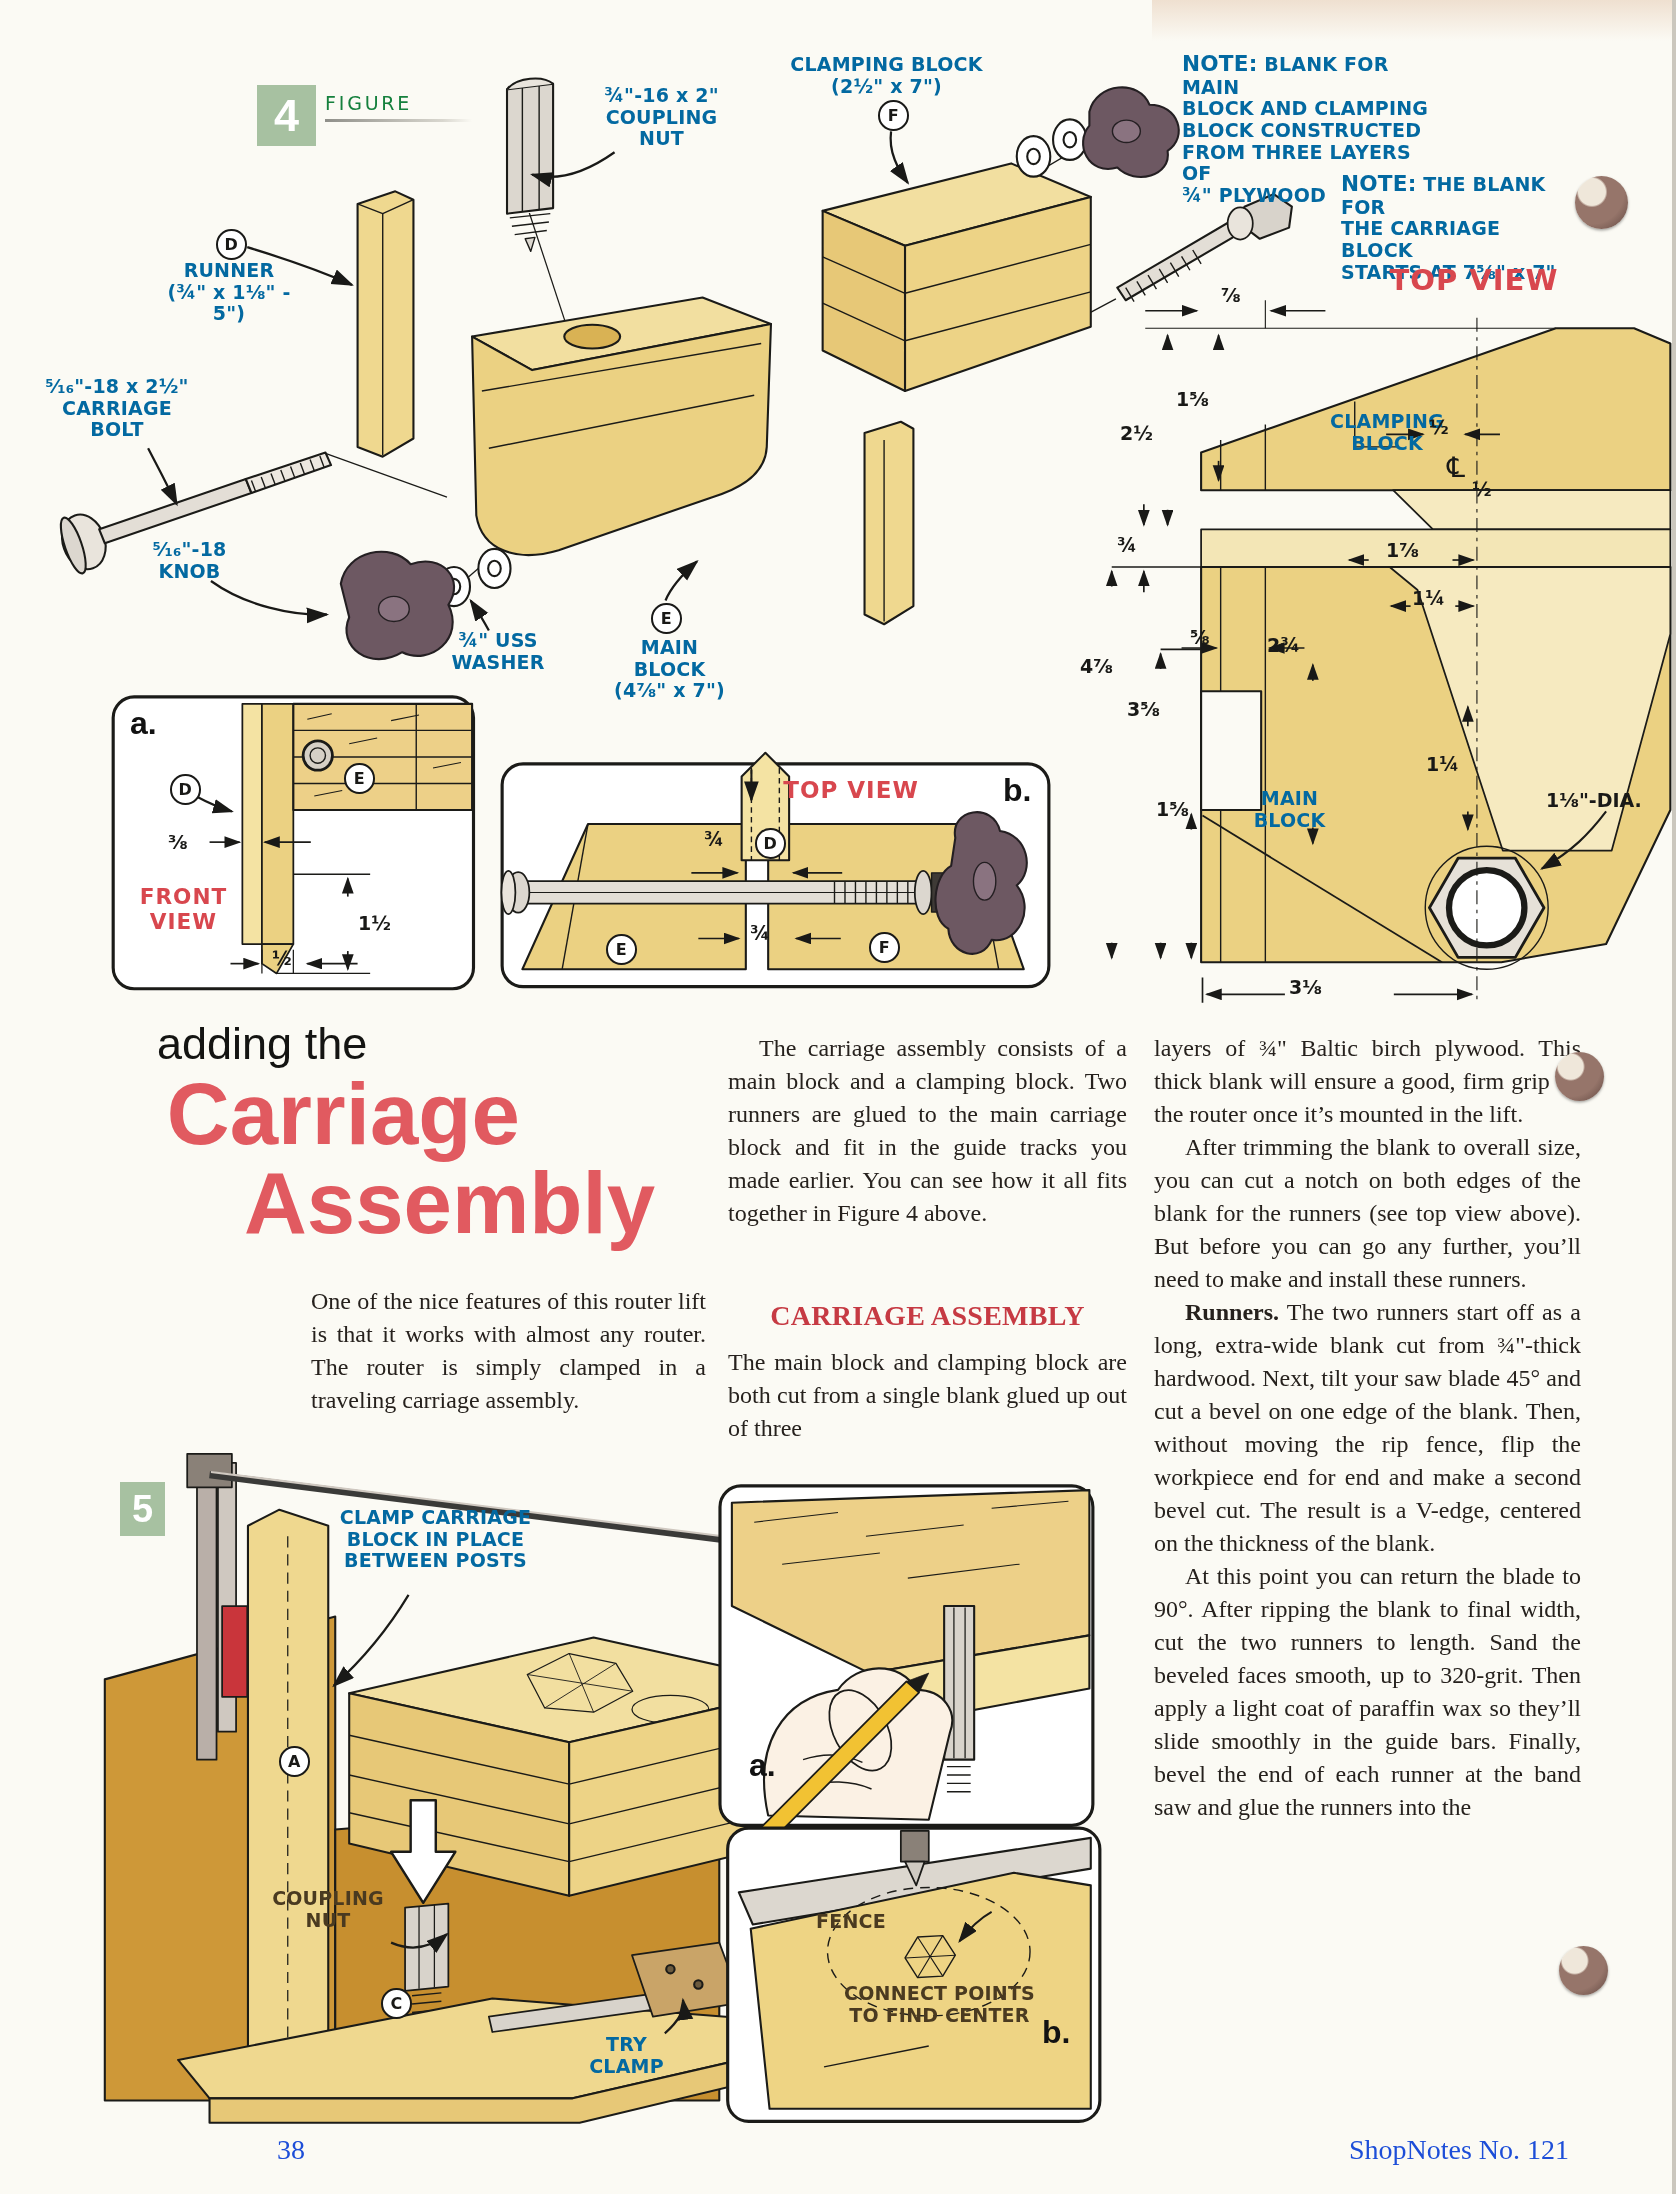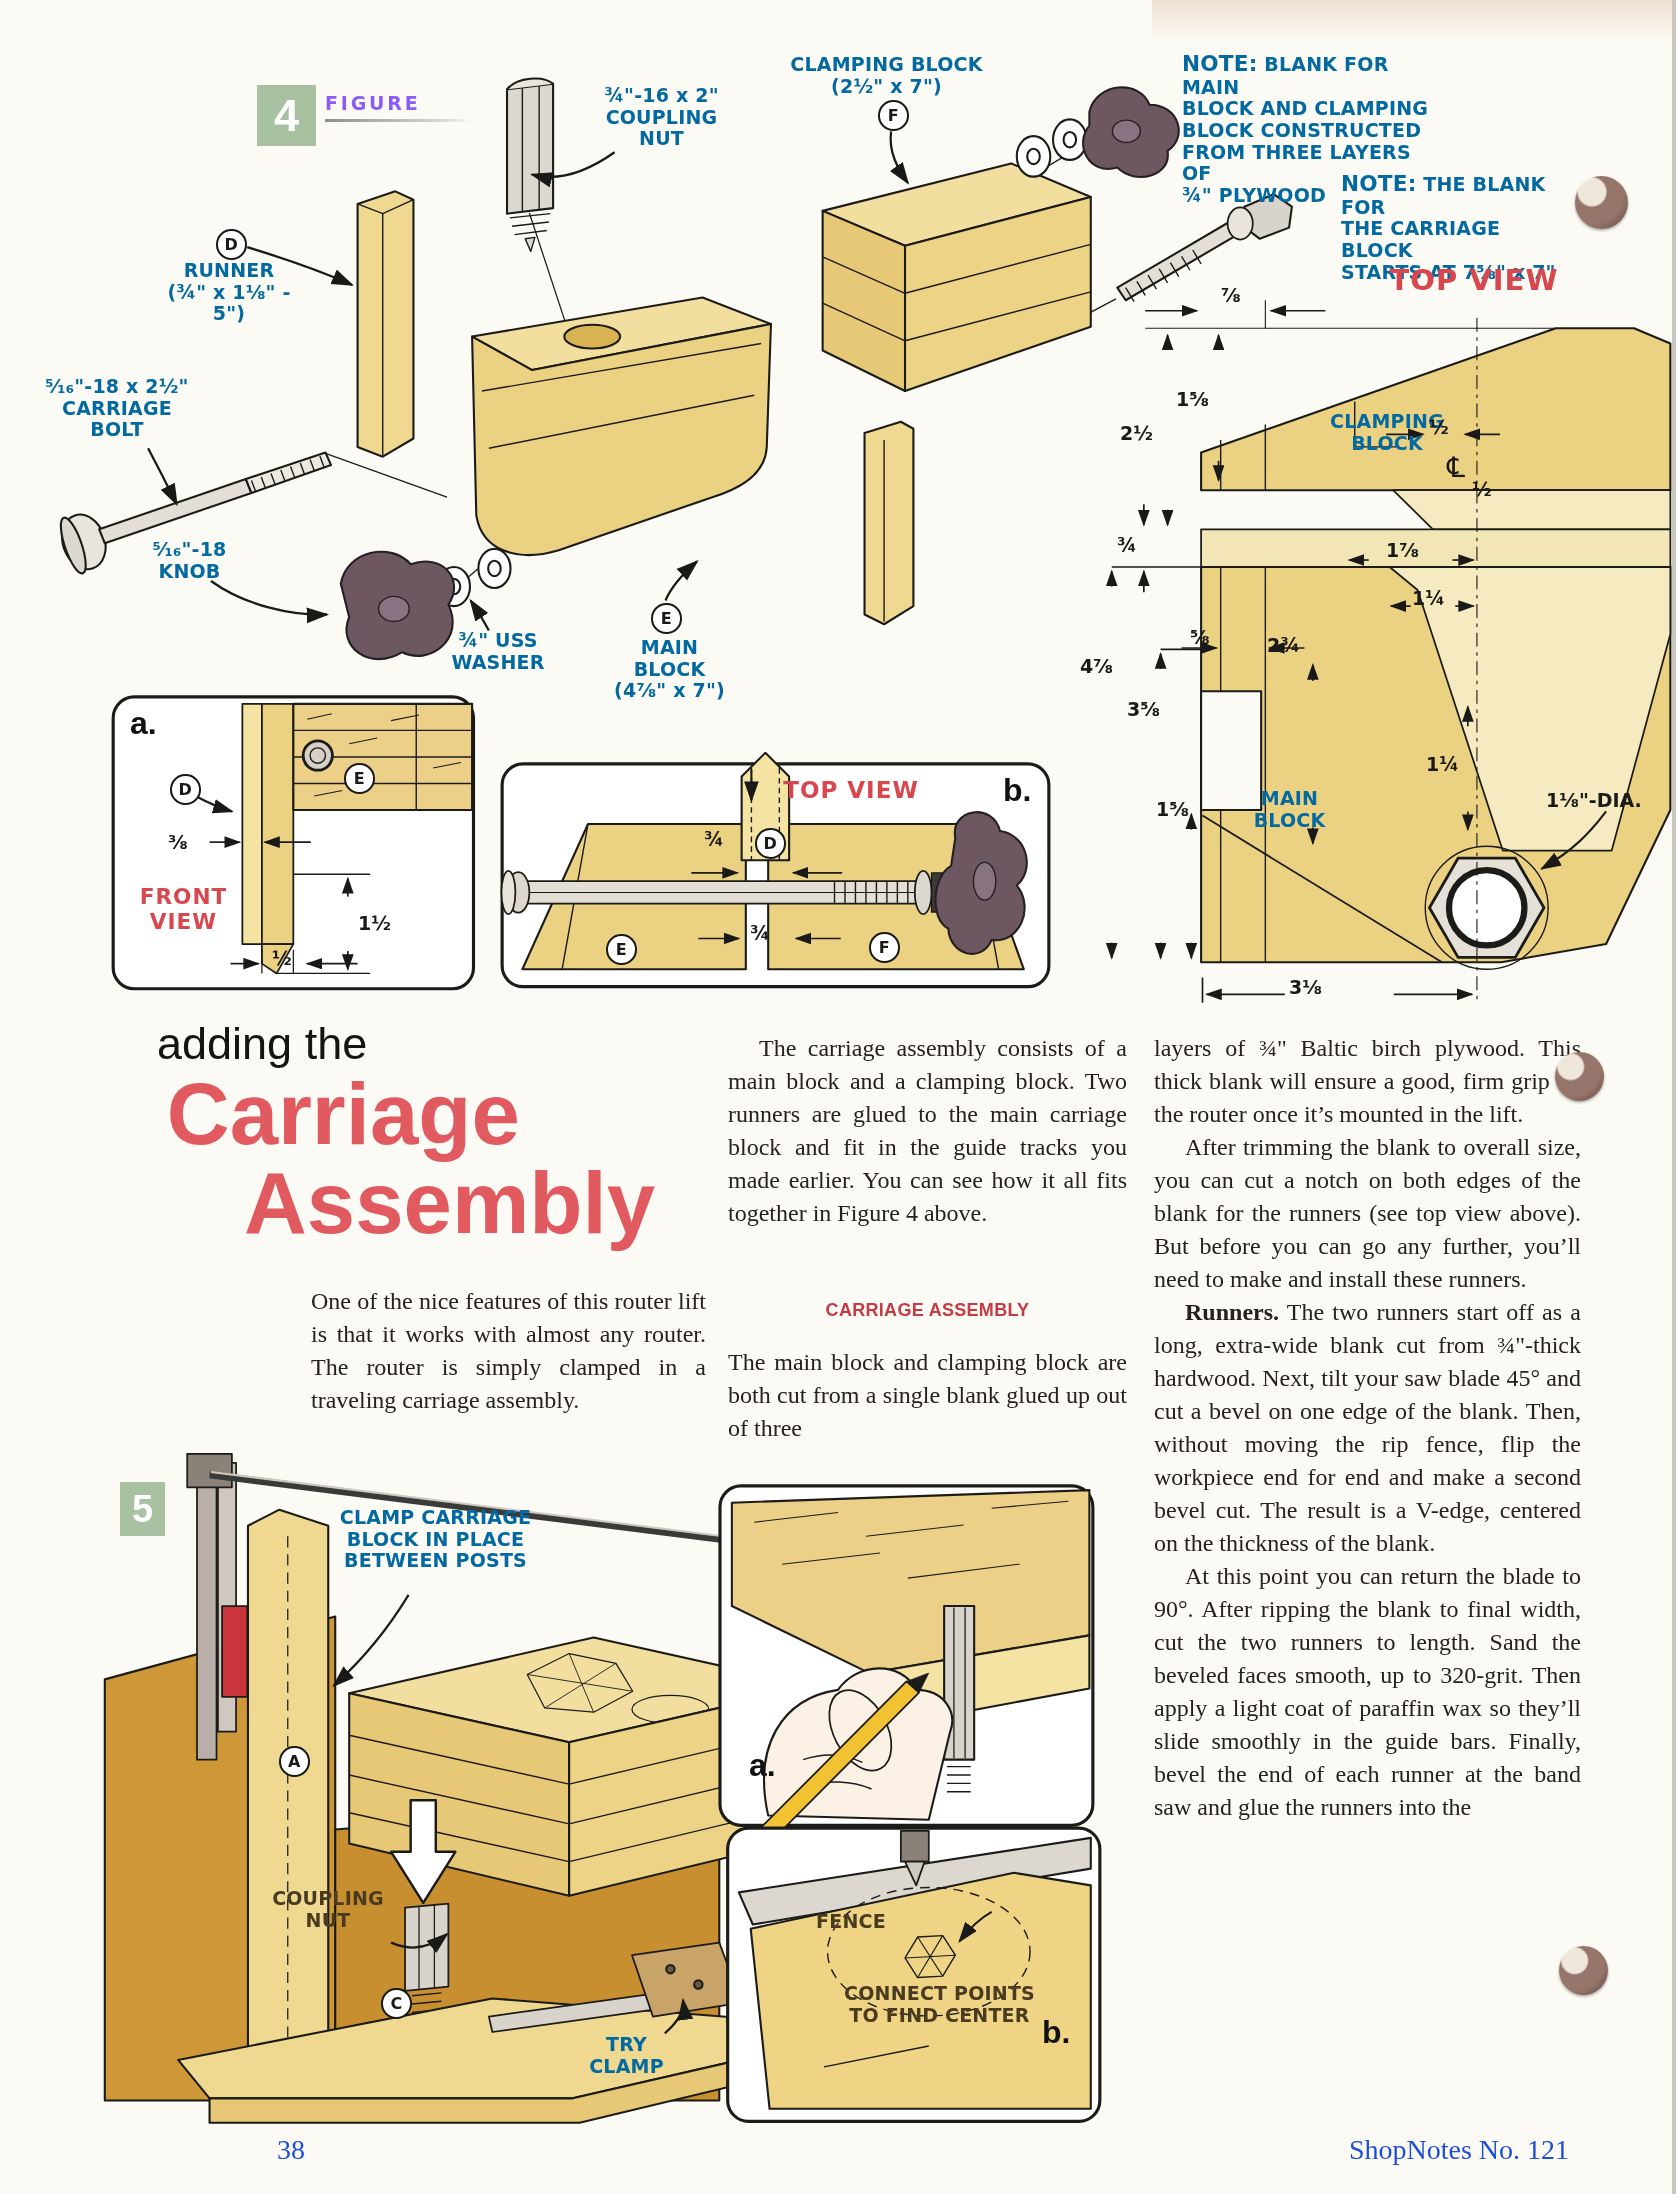--- a/index.html
+++ b/index.html
@@ -13,33 +13,33 @@
   .ann.left{text-align:left;}
   .dim{position:absolute;font-weight:bold;font-size:19px;color:#191917;white-space:nowrap;}
   .circ{position:absolute;width:26.5px;height:26.5px;border:2.1px solid #191917;border-radius:50%;
         background:#fff;display:flex;align-items:center;justify-content:center;
         font-weight:bold;font-size:16px;color:#191917;}
   .redview{position:absolute;font-weight:bold;color:#D8474E;white-space:pre-line;
            letter-spacing:1px;text-align:center;}
   .biglet{position:absolute;font-weight:bold;font-size:32px;color:#121212;font-family:"Liberation Sans",sans-serif;}
   .figtag{position:absolute;background:#A7C1A1;color:#fff;display:flex;align-items:center;
           justify-content:center;font-weight:bold;font-family:"Liberation Sans",sans-serif;}
-  .figword{position:absolute;font-weight:bold;font-size:19px;letter-spacing:2.8px;color:#8b5cf6;text-align:center;}
+  .figword{position:absolute;font-weight:normal;font-size:19px;letter-spacing:2.8px;color:#15803d;text-align:center;}
   .figrule{position:absolute;height:2.8px;background:linear-gradient(to right,#8f8f89,#d9d7cf 80%,rgba(217,215,207,0));}
   
   .body-text{font-family:"Liberation Serif",serif;font-size:24px;line-height:33px;
              color:#26211d;text-align:justify;}
   .body-text p{margin:0;}
   .indent{text-indent:31px;}
   .b{font-weight:bold;}
   .kicker{font-family:"Liberation Sans",sans-serif;font-size:45px;font-weight:500;color:#141412;}
   .bigtitle{font-family:"Liberation Sans",sans-serif;font-weight:bold;color:#E15A60;
             font-size:87px;line-height:1.02;}
-  .subhead{position:absolute;font-family:Liberation Sans, sans-serif;font-weight:bold;
-           color:#C63A43;font-size:18px;letter-spacing:0.3px;text-align:center;}
+  .subhead{position:absolute;font-family:Liberation Serif, serif;font-weight:bold;
+           color:#C63A43;font-size:28px;letter-spacing:0.3px;text-align:center;}
   .ball{position:absolute;border-radius:50%;
         background:radial-gradient(circle at 32% 30%,#EFE7DA 0 26%,#96756a 30% 62%,#5E453F 100%);
         box-shadow:0 1.4px 2.8px rgba(0,0,0,.35);}
   .footer-num{position:absolute;font-family:"Liberation Serif",serif;font-size:28px;color:#1d4ed8;}
   .edge{position:absolute;right:0;top:0;width:4.2px;height:2194px;background:#cbc7be;}
   .smear{position:absolute;left:1152px;top:0;width:524px;height:41px;
          background:linear-gradient(to bottom,#efe0d0,rgba(239,224,208,0));}
 </style>
 </head>
 <body>

